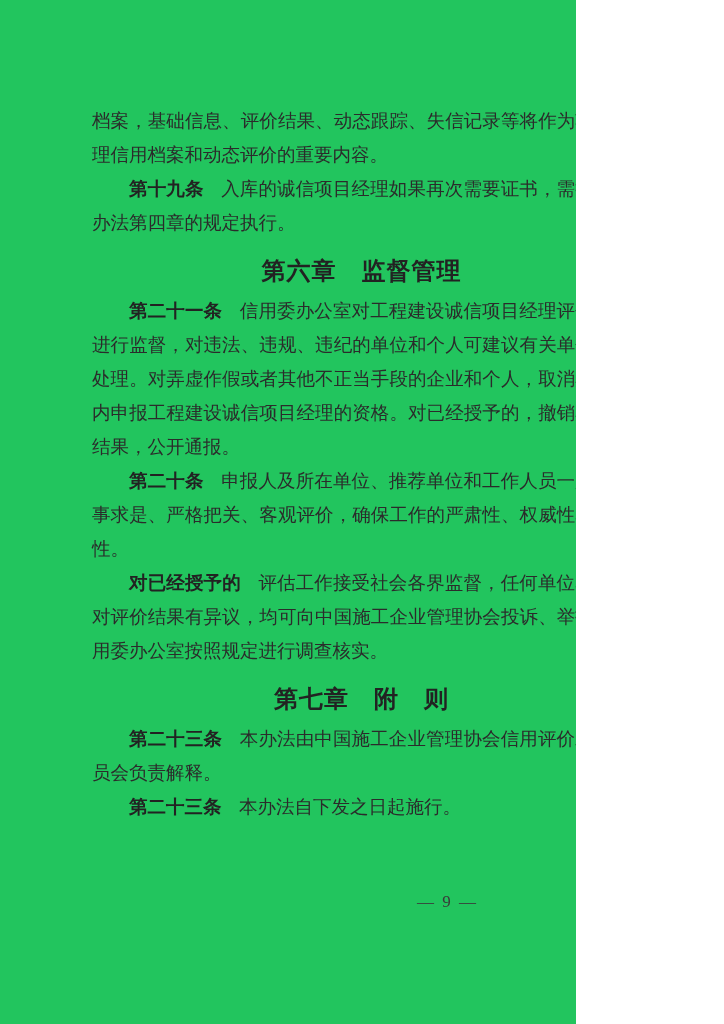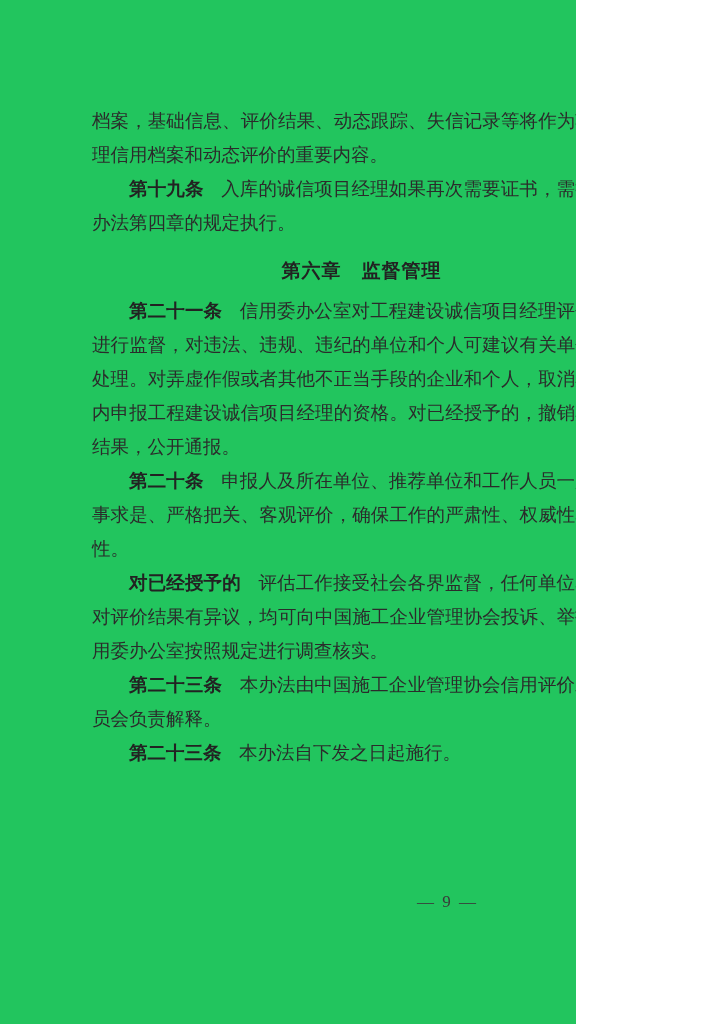--- a/index.html
+++ b/index.html
@@ -34,21 +34,21 @@
   p.body.indent { text-indent: 2em; }
   .lead {
     font-family: Liberation Serif, serif;
     font-weight: 700;
     margin-right: 0.95em;
     color: #222222;
   }
   h2.chapter {
     font-family: "Liberation Sans", "DejaVu Sans", sans-serif;
     font-weight: 700;
-    font-size: 19px;
+    font-size: 24px;
     line-height: 34px;
     text-align: center;
     color: #222222;
     letter-spacing: 1px;
     margin: 14px 0 6px 0;
   }
   .footer {
     position: absolute;
     top: 890px;
     right: 98px;
@@ -69,20 +69,21 @@
     <p class="body indent"><span class="lead">第十九条</span><span>入库的诚信项目经理如果再次需要证书，需按照本办法第四章的规定执行。</span></p>
 
     <h2 class="chapter">第六章　监督管理</h2>
 
     <p class="body indent"><span class="lead">第二十一条</span><span>信用委办公室对工程建设诚信项目经理评价工作进行监督，对违法、违规、违纪的单位和个人可建议有关单位给予处理。对弄虚作假或者其他不正当手段的企业和个人，取消其三年内申报工程建设诚信项目经理的资格。对已经授予的，撤销其评估结果，公开通报。</span></p>
 
     <p class="body indent"><span class="lead">第二十条</span><span>申报人及所在单位、推荐单位和工作人员一定要实事求是、严格把关、客观评价，确保工作的严肃性、权威性和公正性。</span></p>
 
     <p class="body indent"><span class="lead">对已经授予的</span><span>评估工作接受社会各界监督，任何单位和个人对评价结果有异议，均可向中国施工企业管理协会投诉、举报，信用委办公室按照规定进行调查核实。</span></p>
 
+    <h2 class="chapter">第七章　附　则</h2>
 
     <p class="body indent"><span class="lead">第二十三条</span><span>本办法由中国施工企业管理协会信用评价工作委员会负责解释。</span></p>
 
     <p class="body indent"><span class="lead">第二十三条</span><span>本办法自下发之日起施行。</span></p>
 
   </div>
 
   <div class="footer">
     <span>— 9 —</span>
   </div>

